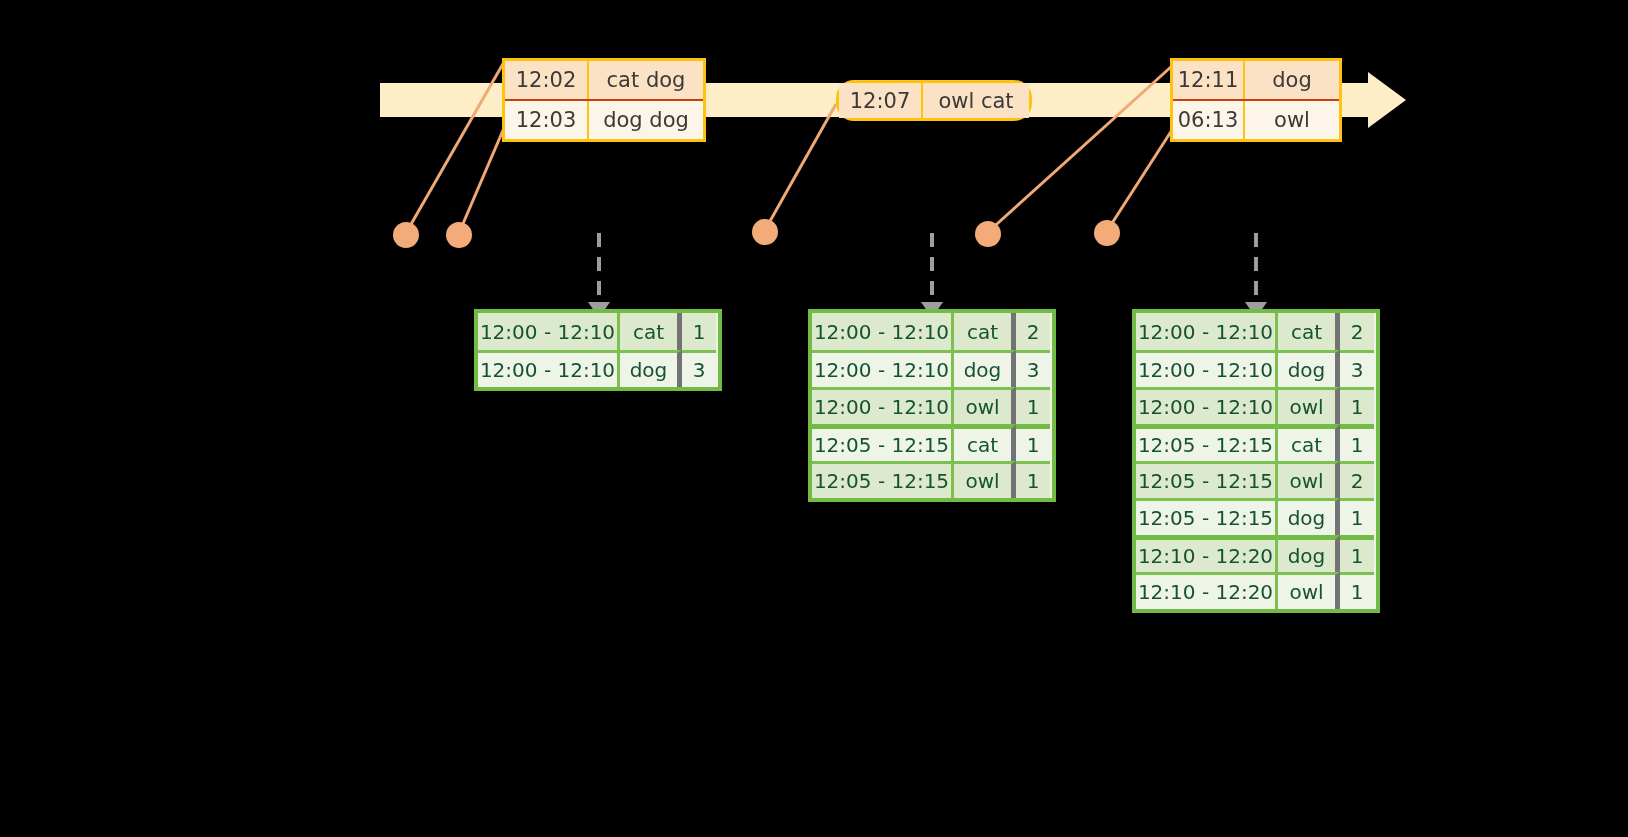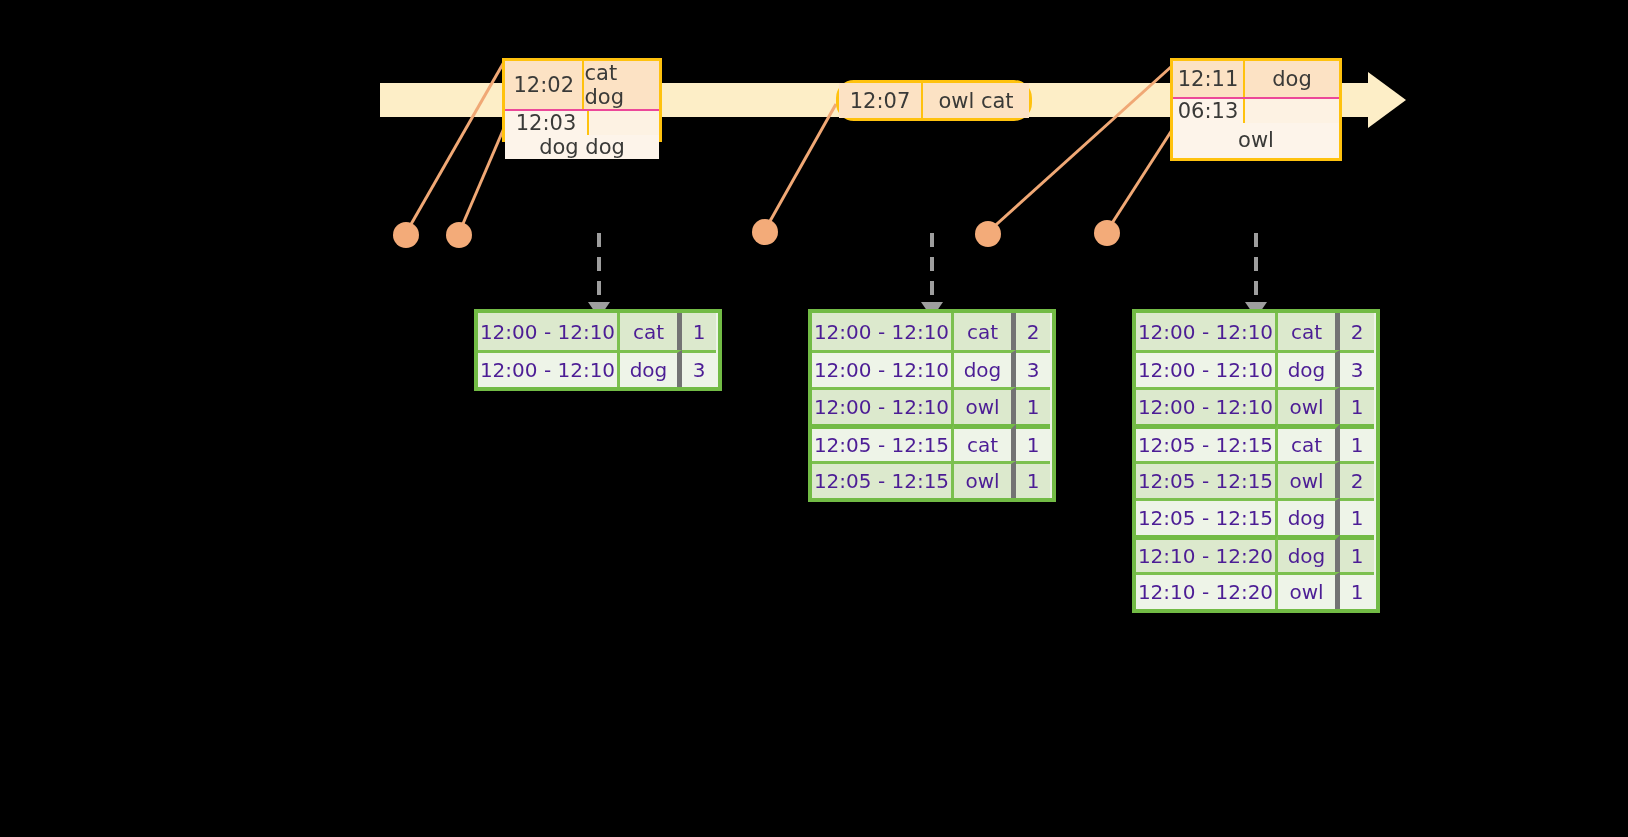--- a/index.html
+++ b/index.html
@@ -23,33 +23,33 @@
 
   
   .event-box{
     position:absolute;
     border:3px solid #ffc20e;
     box-sizing:border-box;
     display:flex;flex-direction:column;
     background:#fdf2e3;
   }
   .event-row{display:flex;flex:1 1 auto;}
-  .event-row + .event-row{border-top:2px solid #ec4899;flex-direction:column;}
+  .event-row + .event-row{border-top:2px solid #c2410c;}
   .event-row.shade .ev-cell{background:#fce2c4;}
   .ev-cell{
     display:flex;align-items:center;justify-content:center;
     font-size:21px;color:#3a3a38;background:#fdf4ea;
     box-sizing:border-box;
   }
   .ev-time{width:84px;border-right:2px solid #ffc20e;}
   .ev-words{flex:1 1 auto;}
 
-  #event-box-1{left:502px;top:58px;width:160px;height:84px;}
+  #event-box-1{left:502px;top:58px;width:204px;height:84px;}
   #event-box-2{left:836px;top:80px;width:196px;height:41px;border-radius:18px;}
-  #event-box-3{left:1170px;top:58px;width:172px;height:103px;}
+  #event-box-3{left:1170px;top:58px;width:172px;height:84px;}
   #event-box-3 .ev-time{width:72px;}
 
   
   #connectors{position:absolute;left:0;top:0;width:1628px;height:837px;pointer-events:none;}
 
   
   .dash-arrow{position:absolute;width:14px;}
   .dash-arrow .stem{
     position:absolute;left:5px;top:0;width:4px;height:100%;
     background:repeating-linear-gradient(to bottom,#9e9e9e 0 14px,transparent 14px 24px);
@@ -67,21 +67,21 @@
   
   .result-table{
     position:absolute;
     border:4px solid #72bb45;
     box-sizing:border-box;
     background:#eef4e8;
   }
   .res-row{display:flex;}
   .res-cell{
     display:flex;align-items:center;justify-content:center;
-    font-size:20px;color:#4c1d95;box-sizing:border-box;
+    font-size:20px;color:#14532d;box-sizing:border-box;
     height:37px;background:#eef4e8;
   }
   .res-row.shade .res-cell{background:#dce9cd;}
   .res-window{border-right:3px solid #7cc04f;}
   .res-key{border-right:5px solid #737373;}
   .res-row + .res-row .res-cell{border-top:3px solid #7cc04f;}
   .res-row.grpbreak .res-cell{border-top:5px solid #72bb45;}
 
   #result-table-1{left:474px;top:309px;width:248px;}
   #result-table-1 .res-window{width:142px;}

